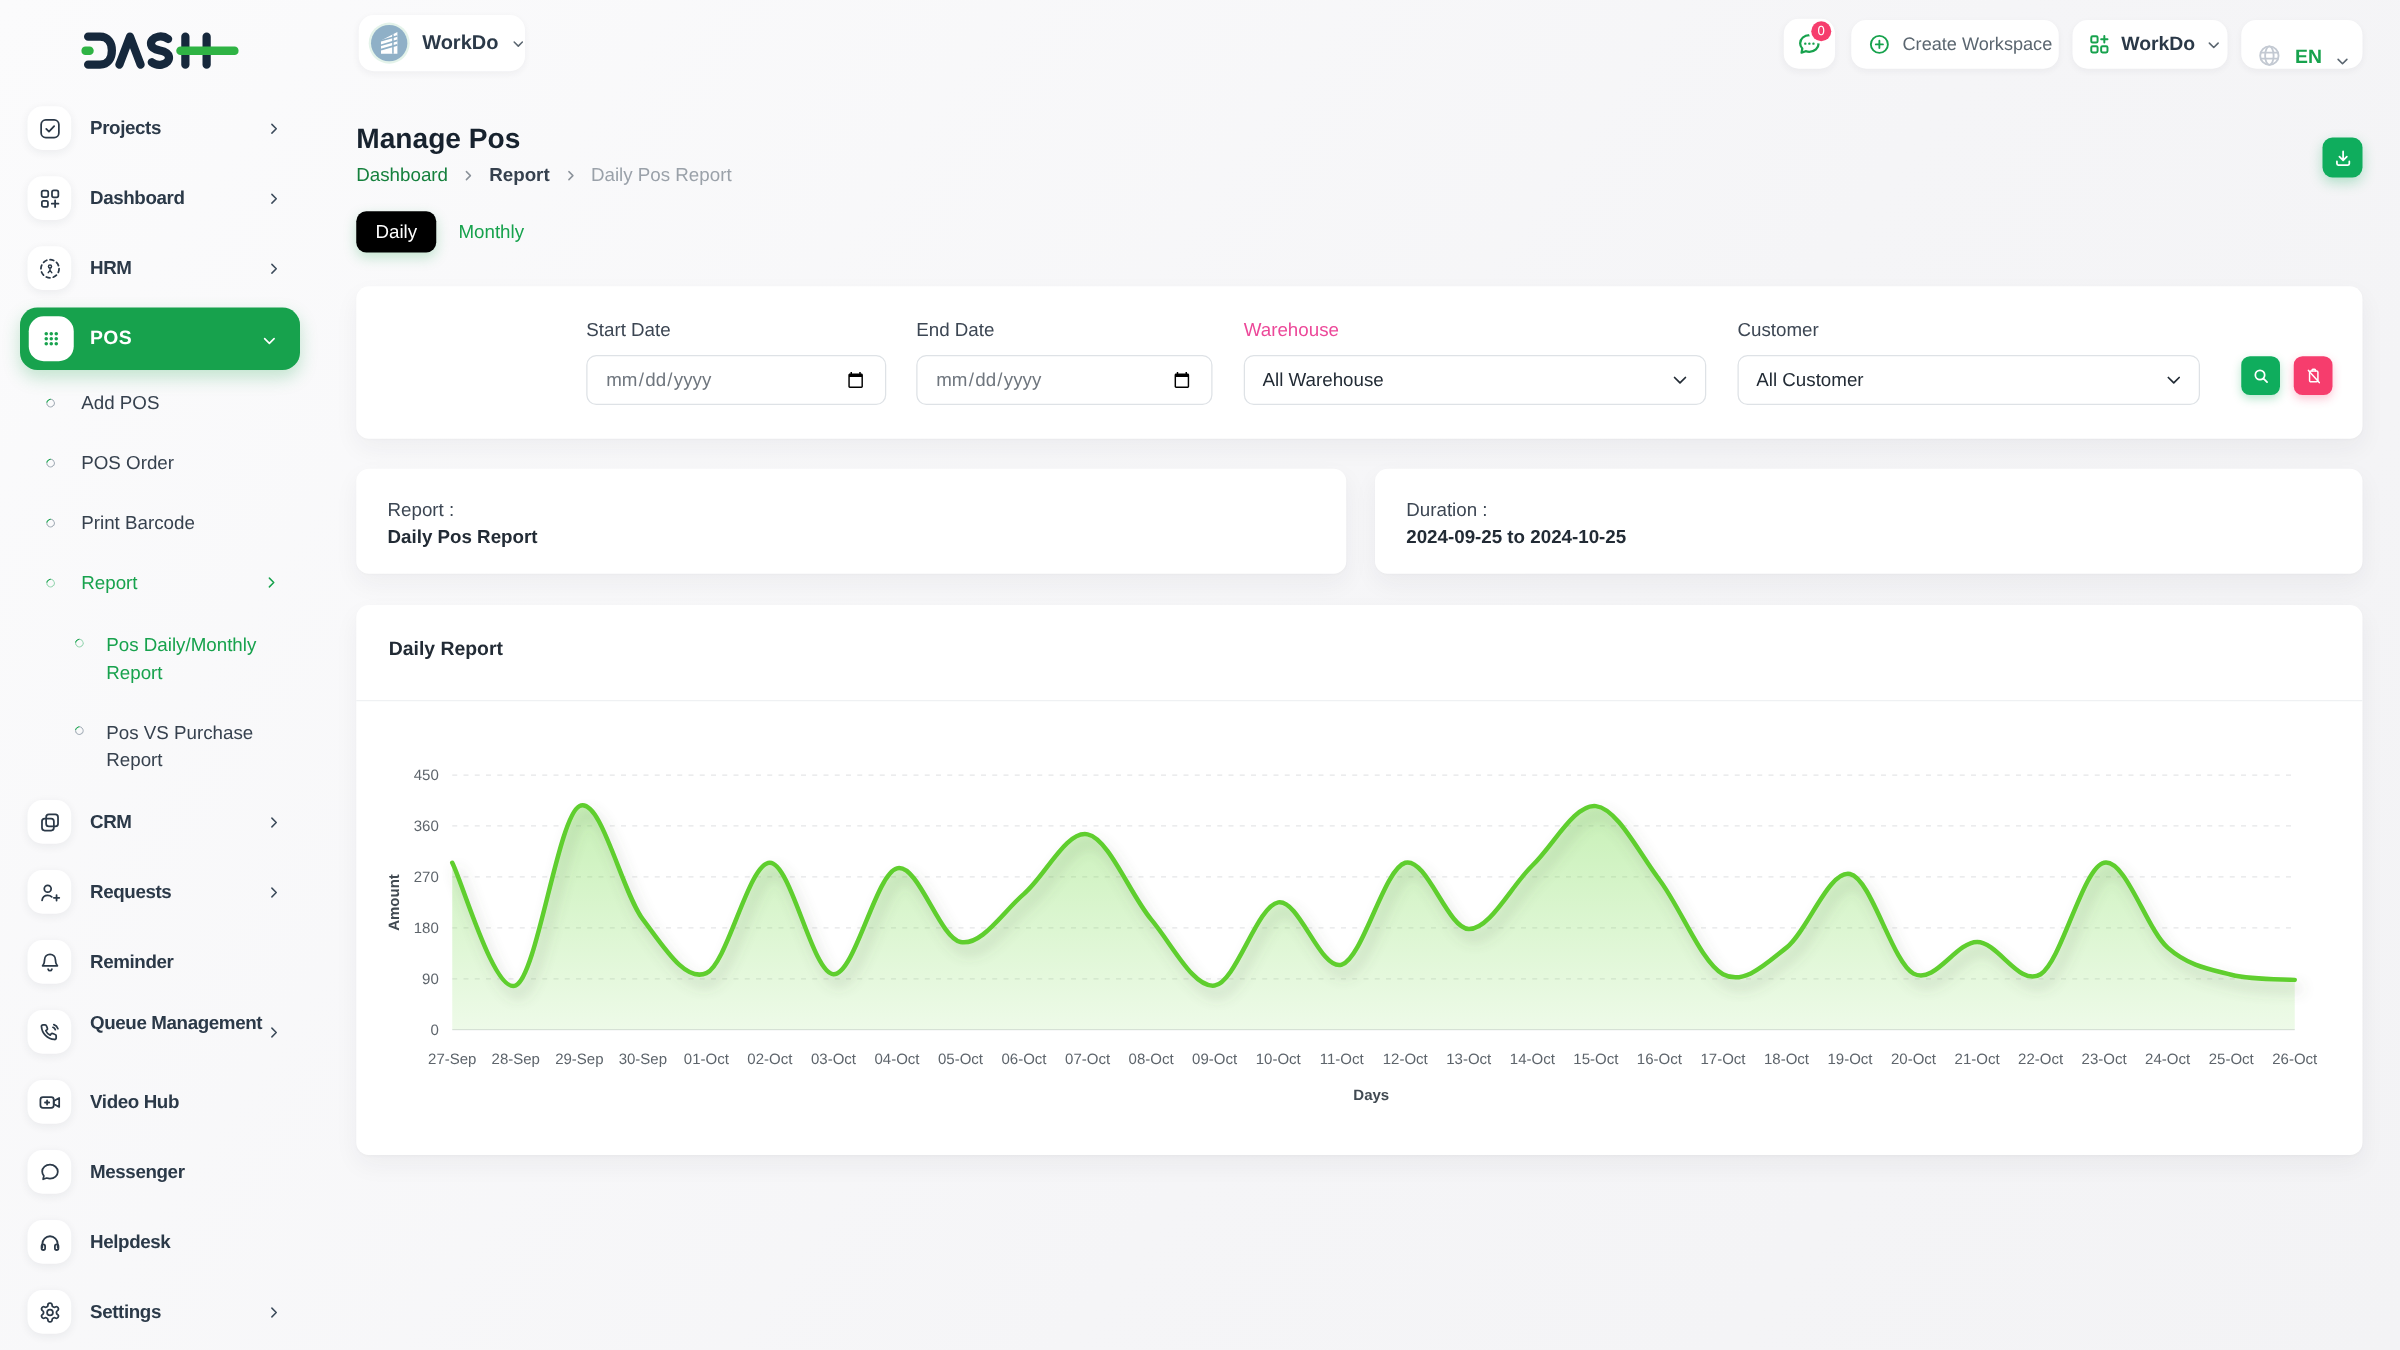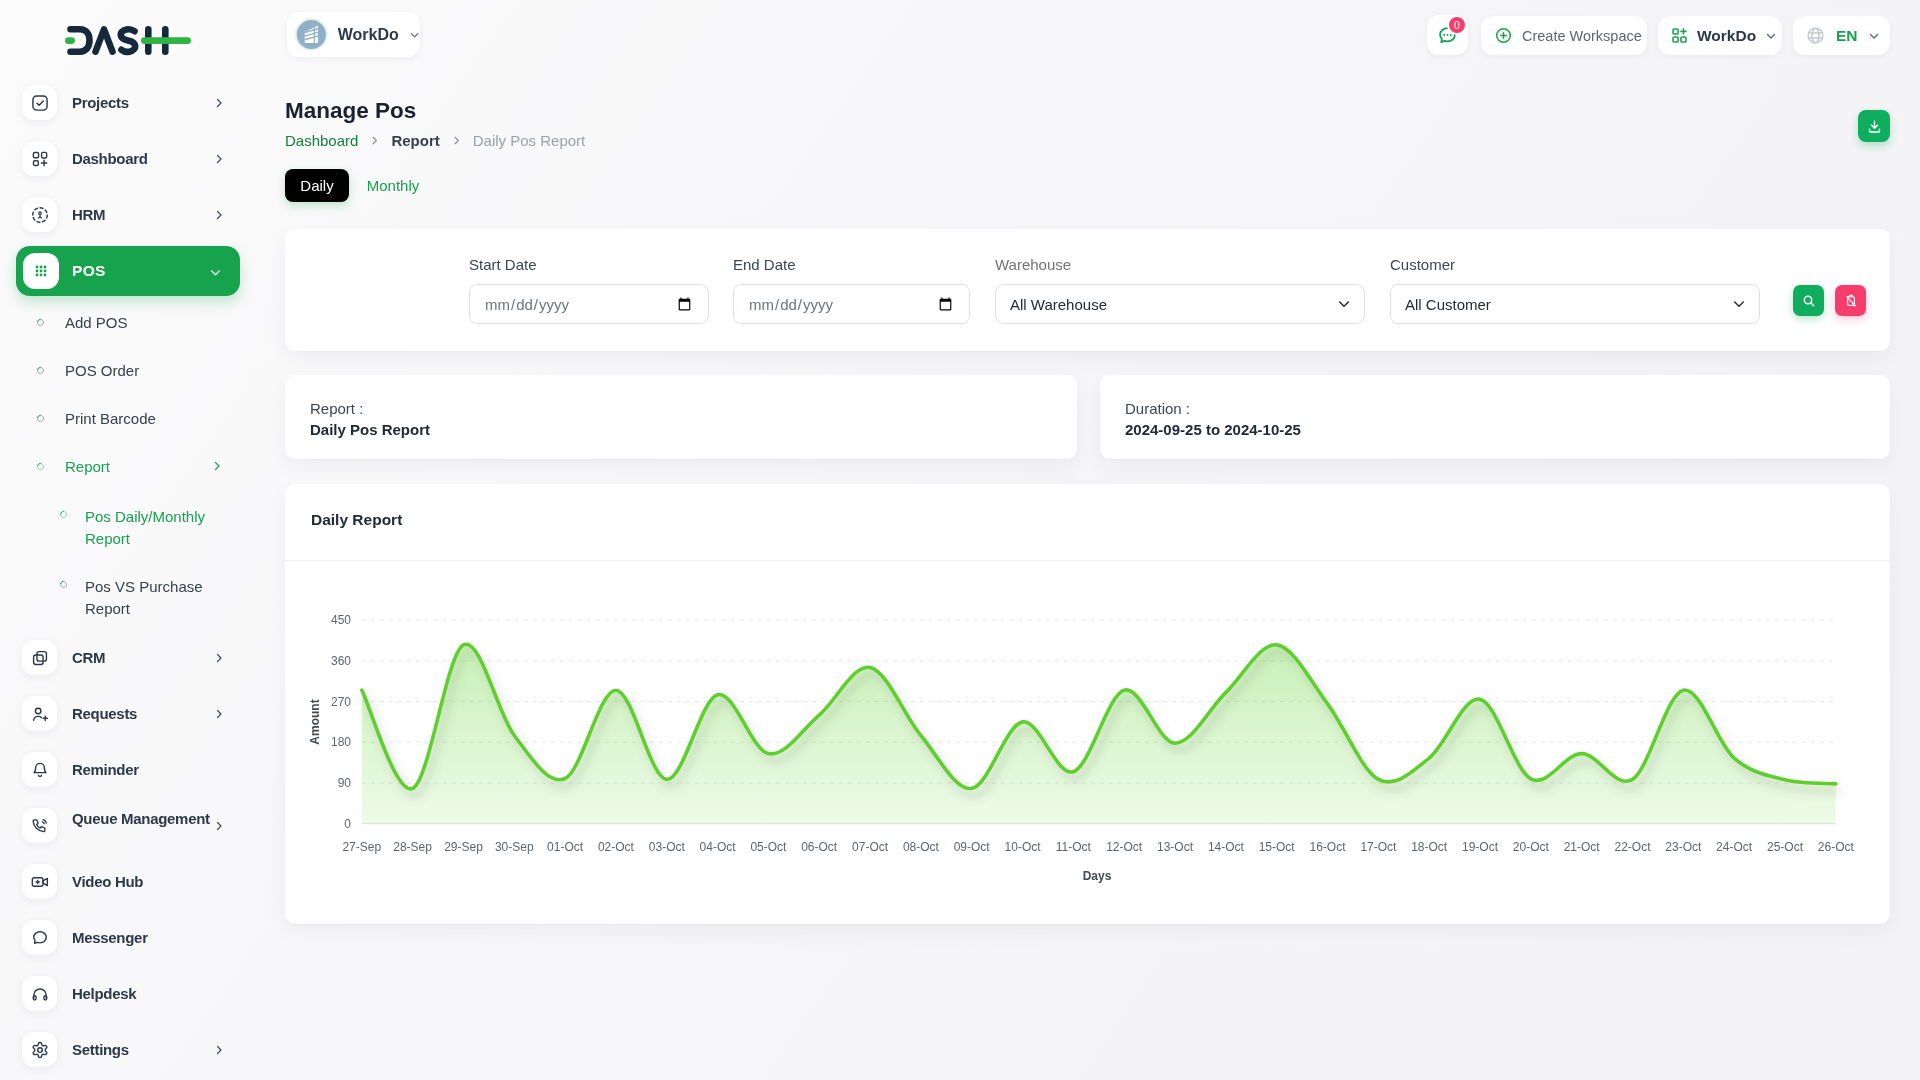--- a/index.html
+++ b/index.html
@@ -199,21 +199,21 @@
       <rect x="3.8" y="3.8" width="6.4" height="6.4" rx="1.4"></rect>
       <rect x="3.8" y="13.8" width="6.4" height="6.4" rx="1.4"></rect>
       <rect x="13.8" y="13.8" width="6.4" height="6.4" rx="1.4"></rect>
       <path d="M17 3.6v6.4M13.8 6.8h6.4"></path>
     </svg>
     <span style="margin-left:8px;font-size:15.5px;font-weight:700;color:#2b3948;">WorkDo</span>
     <svg style="margin-left:9px" width="12" height="12" viewBox="0 0 24 24">
       <path d="M5 9l7 7 7-7" fill="none" stroke="#5b6670" stroke-width="2.6" stroke-linecap="round" stroke-linejoin="round"></path>
     </svg>
   </div>
-<div class="pill" style="left:1793px;top:16px;width:97px;height:39px;padding-left:12px;">
+<div class="pill" style="left:1793px;top:16px;width:97px;height:39px;padding-left:12px;align-items:flex-end;">
     <svg width="21" height="21" viewBox="0 0 24 24" fill="none" stroke="#c3c9d2" stroke-width="1.7">
       <circle cx="12" cy="12" r="8.4"></circle>
       <ellipse cx="12" cy="12" rx="3.9" ry="8.4"></ellipse>
       <path d="M4 9.2h16M4 14.8h16"></path>
     </svg>
     <span style="margin-left:10px;font-size:15.5px;font-weight:700;color:#17a24d;">EN</span>
     <svg style="margin-left:10px" width="12" height="12" viewBox="0 0 24 24">
       <path d="M5 9l7 7 7-7" fill="none" stroke="#5b6670" stroke-width="2.6" stroke-linecap="round" stroke-linejoin="round"></path>
     </svg>
   </div>
@@ -233,21 +233,21 @@
 <svg width="17" height="17" viewBox="0 0 24 24" fill="none" stroke="#fff" stroke-width="2" stroke-linecap="round" stroke-linejoin="round">
       <path d="M12 4.5v9.5M7.8 10.3l4.2 4.2 4.2-4.2"></path>
       <path d="M5 15.8v2.4c0 .9.7 1.6 1.6 1.6h10.8c.9 0 1.6-.7 1.6-1.6v-2.4"></path>
     </svg>
   </div>
 <div class="abs" style="left:285px;top:169px;width:64px;height:33px;background:#000000;border-radius:8px;color:#fff;font-size:15px;display:flex;align-items:center;justify-content:center;box-shadow:0 4px 10px rgba(23,162,77,.25);">Daily</div>
 <div class="abs" style="left:353px;top:169px;width:80px;height:33px;color:#17a24d;font-size:15px;display:flex;align-items:center;justify-content:center;">Monthly</div>
 <div class="card" style="left:285px;top:229px;width:1605px;height:122px;"></div>
 <div class="abs" style="left:469px;top:256px;font-size:15px;color:#3c4653;">Start Date</div>
 <div class="abs" style="left:733px;top:256px;font-size:15px;color:#3c4653;text-align:center;">End Date</div>
-<div class="abs" style="left:995px;top:256px;font-size:15px;color:#737373;">Warehouse</div>
+<div class="abs" style="left:995px;top:256px;font-size:15px;color:#ec4899;">Warehouse</div>
 <div class="abs" style="left:1390px;top:256px;font-size:15px;color:#3c4653;">Customer</div>
 <div class="abs" style="left:469px;top:284px;width:240px;height:40px;"><input type="date" style=""></div>
 <div class="abs" style="left:733px;top:284px;width:237px;height:40px;"><input type="date" style=""></div>
 <div class="abs" style="left:995px;top:284px;width:370px;height:40px;"><svg style="position:absolute;right:13px;top:12px;pointer-events:none;" width="16" height="16" viewBox="0 0 24 24">
       <path d="M5.5 9l6.5 6.5L18.5 9" fill="none" stroke="#222b35" stroke-width="2.1" stroke-linecap="round" stroke-linejoin="round"></path>
     </svg><select><option>All Warehouse</option></select></div>
 <div class="abs" style="left:1390px;top:284px;width:370px;height:40px;"><svg style="position:absolute;right:13px;top:12px;pointer-events:none;" width="16" height="16" viewBox="0 0 24 24">
       <path d="M5.5 9l6.5 6.5L18.5 9" fill="none" stroke="#222b35" stroke-width="2.1" stroke-linecap="round" stroke-linejoin="round"></path>
     </svg><select><option>All Customer</option></select></div>
 <div class="abs" style="left:1793px;top:285px;width:31px;height:31px;background:#0fad5d;border-radius:7px;display:flex;align-items:center;justify-content:center;box-shadow:0 3px 8px rgba(15,173,93,.3);">

